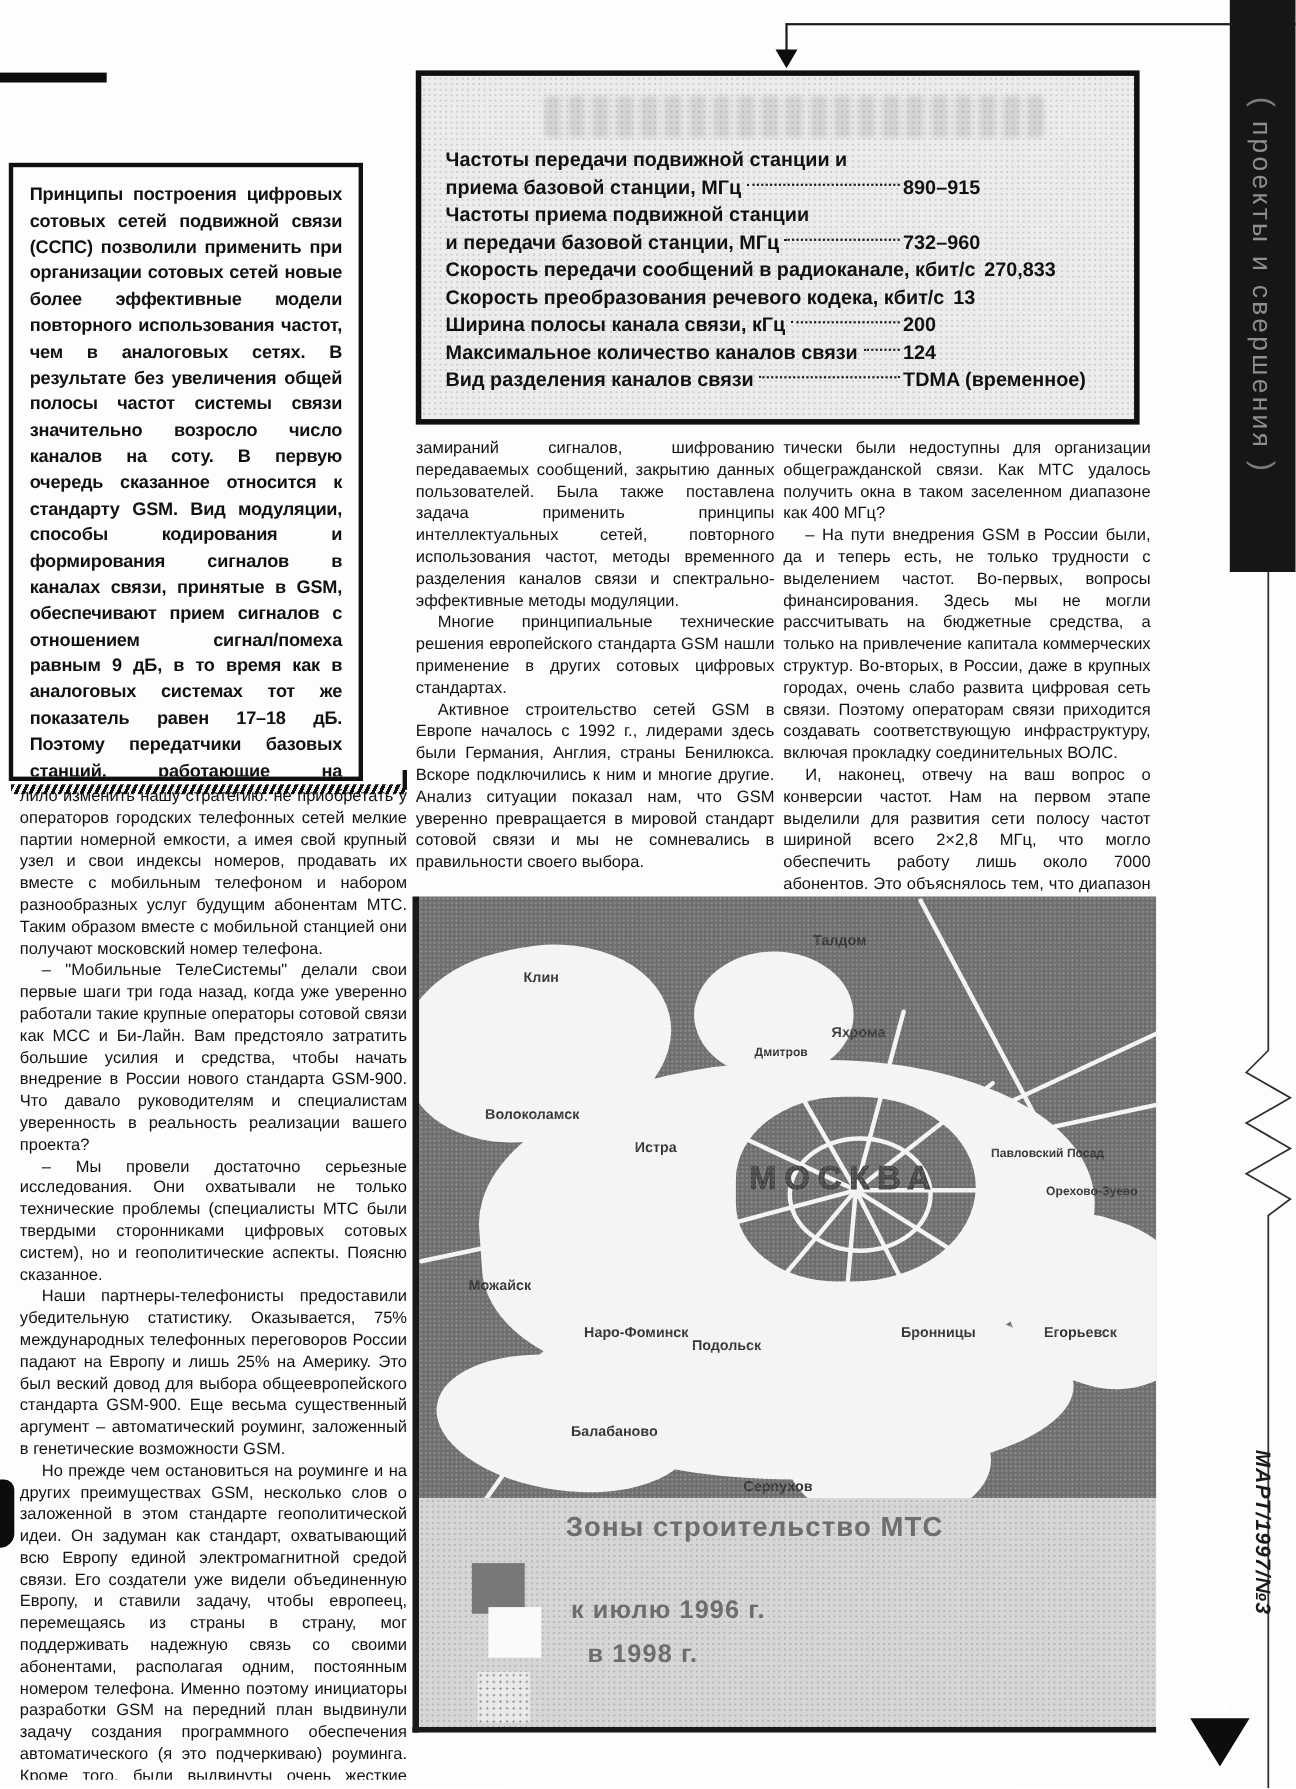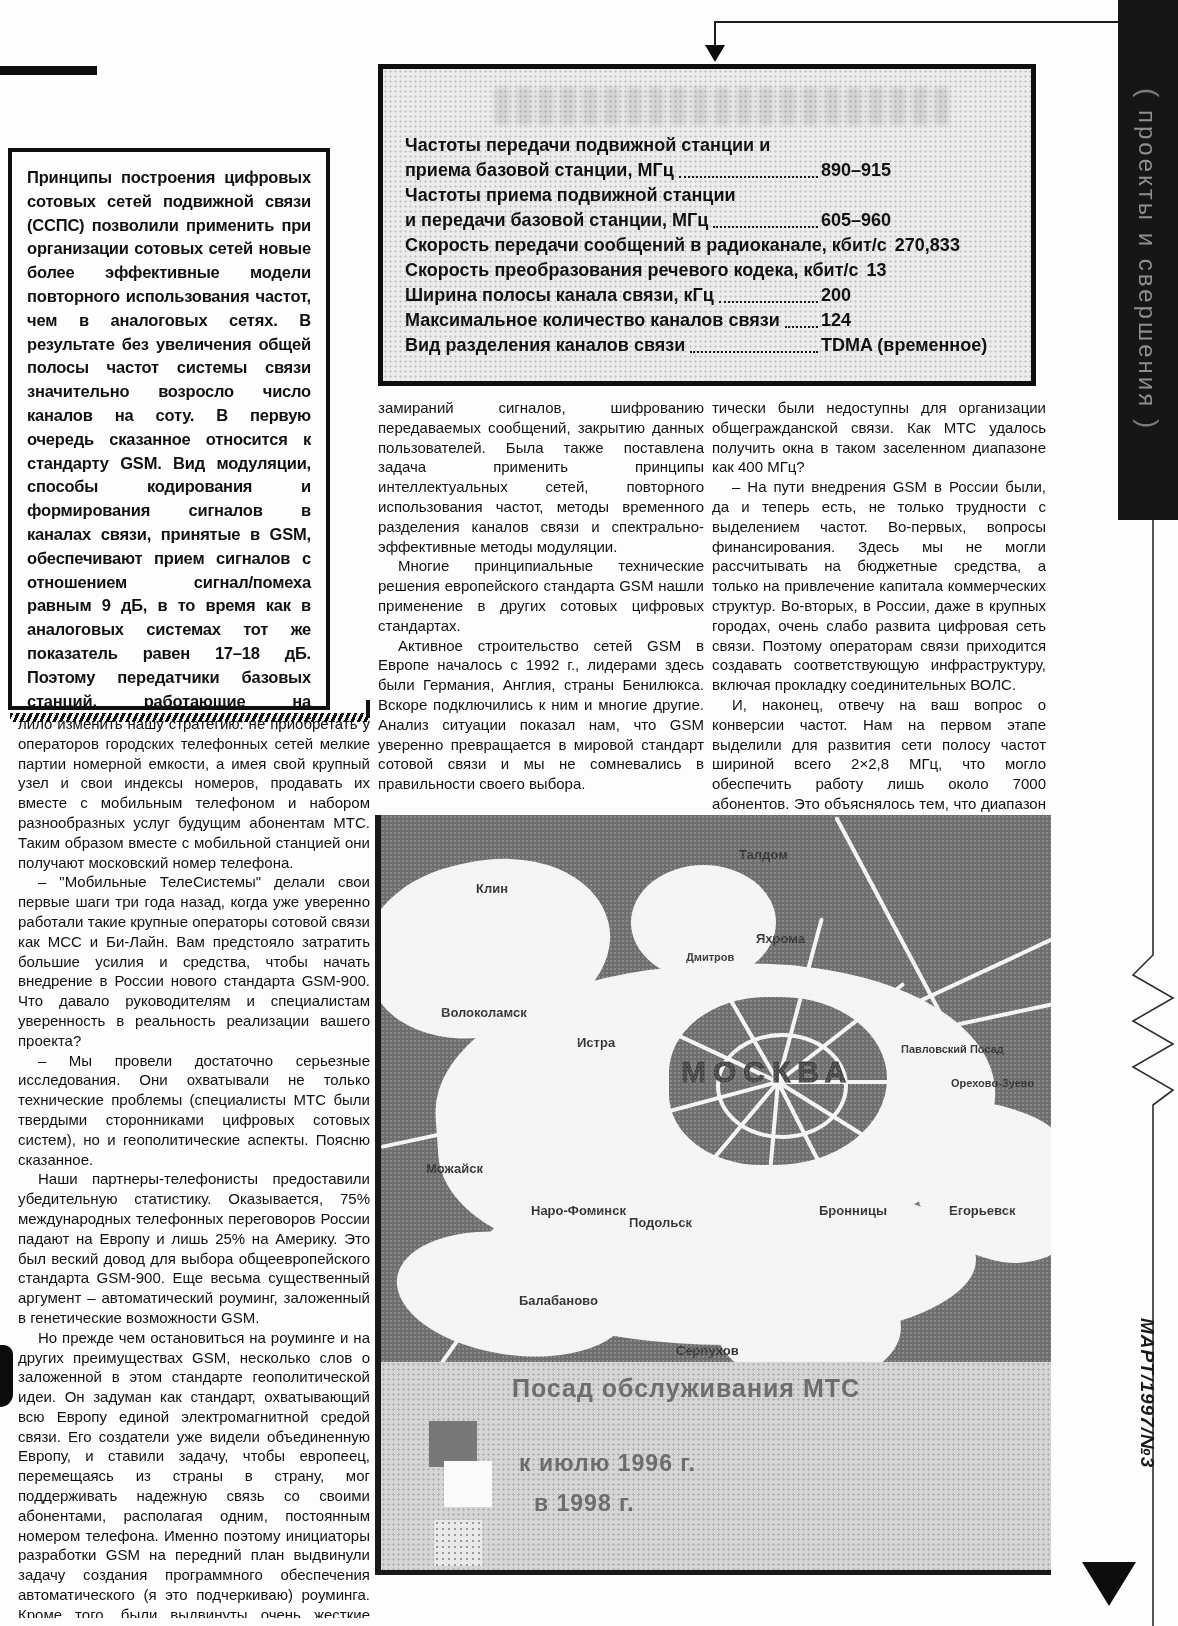--- a/index.html
+++ b/index.html
@@ -37,21 +37,21 @@
   .edge-blob{position:absolute;left:0;top:1345px;width:13px;height:62px;background:#0c0c0c;
       border-radius:0 10px 14px 0;}
   
   .spec{position:absolute;left:378px;top:64px;width:658px;height:322px;border:5px solid #0f0f0f;
       box-sizing:border-box;background:#ececec;
       background-image:radial-gradient(rgba(0,0,0,0.14) 1px,transparent 1.2px);background-size:5px 5px;
       padding:18px 22px 0 22px;overflow:hidden;}
   .spec .ghost{height:38px;margin:0 60px 8px 90px;border-radius:4px;
       background:repeating-linear-gradient(90deg,rgba(0,0,0,0.10) 0 14px,rgba(0,0,0,0.02) 14px 22px);
       filter:blur(2px);}
-  .spec .row{display:flex;align-items:flex-end;line-height:25px;font-size:18px;font-weight:bold;}
+  .spec .row{display:flex;align-items:center;line-height:25px;font-size:18px;font-weight:bold;}
   .spec .lbl{white-space:nowrap;}
   .spec .leader{flex:1;border-bottom:2.5px dotted #1c1c1c;margin:0 3px 5px 5px;}
   .spec .val{width:188px;white-space:nowrap;}
   
   .col{position:absolute;text-align:justify;font-size:15px;line-height:19.8px;overflow:hidden;}
   .col p{margin:0;text-indent:20px;}
   .col p.noind{text-indent:0;}
   .col1{left:18px;top:714px;width:352px;height:904px;}
   .col2{left:378px;top:398px;width:326px;height:396px;}
   .col3{left:712px;top:398px;width:334px;height:414px;}
@@ -122,21 +122,21 @@
         <span class="lbl">приема базовой станции, МГц</span>
         <span class="leader"></span>
         <span class="val">890–915</span>
       </div>
     <div class="row cont">
         <span class="lbl">Частоты приема подвижной станции</span>
       </div>
     <div class="row">
         <span class="lbl">и передачи базовой станции, МГц</span>
         <span class="leader"></span>
-        <span class="val">605–960</span>
+        <span class="val">732–960</span>
       </div>
     <div class="row">
         <span class="lbl">Скорость передачи сообщений в радиоканале, кбит/с</span>
         <span class="leader"></span>
         <span class="val">270,833</span>
       </div>
     <div class="row">
         <span class="lbl">Скорость преобразования речевого кодека, кбит/с</span>
         <span class="leader"></span>
         <span class="val">13</span>
@@ -220,21 +220,21 @@
       <div class="city" style="left:45px;top:346px;">Можайск</div>
       <div class="city" style="left:150px;top:388px;">Наро-Фоминск</div>
       <div class="city" style="left:248px;top:400px;">Подольск</div>
       <div class="city" style="left:438px;top:388px;">Бронницы</div>
       <div class="city" style="left:568px;top:388px;">Егорьевск</div>
       <div class="city" style="left:138px;top:478px;">Балабаново</div>
       <div class="city" style="left:295px;top:528px;">Серпухов</div>
     </div>
 
     <div class="legend">
-      <div class="ltitle">Посад обслуживания МТС</div>
+      <div class="ltitle">Зоны строительство МТС</div>
       <div class="litem" style="top:48px;">
         <div class="swatch sw-dark"></div>
         <div class="llab">к июлю 1996 г.</div>
       </div>
       <div class="litem" style="top:88px;padding-left:15px;">
         <div class="swatch sw-white"></div>
         <div class="llab">в 1998 г.</div>
       </div>
       <div class="litem" style="top:158px;flex-direction:column;">
         <div class="swatch sw-stip"></div>

